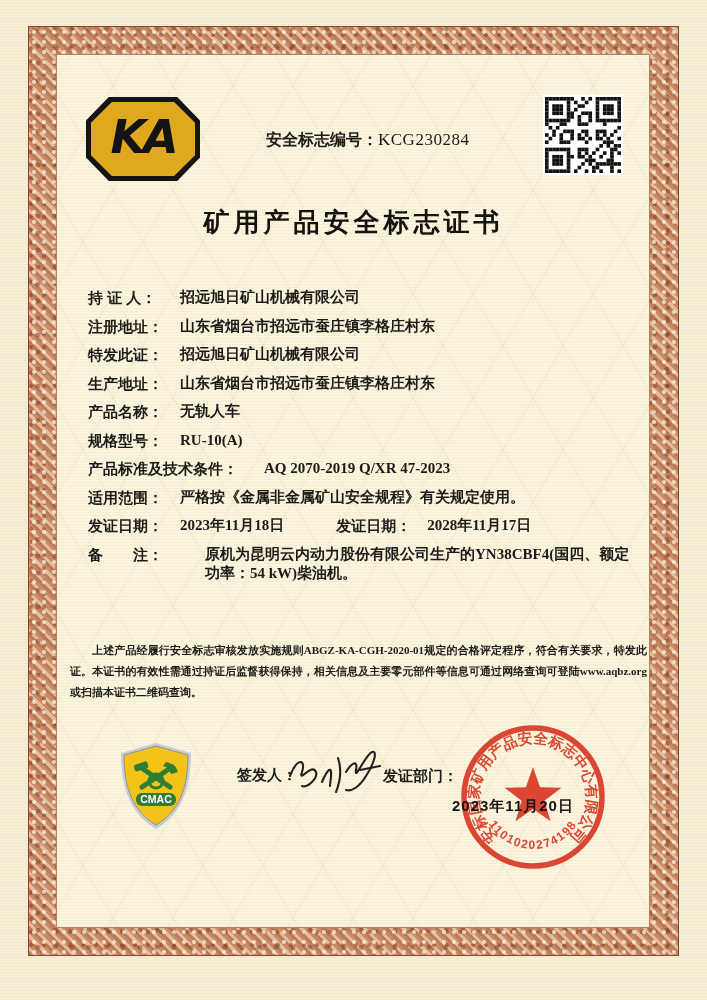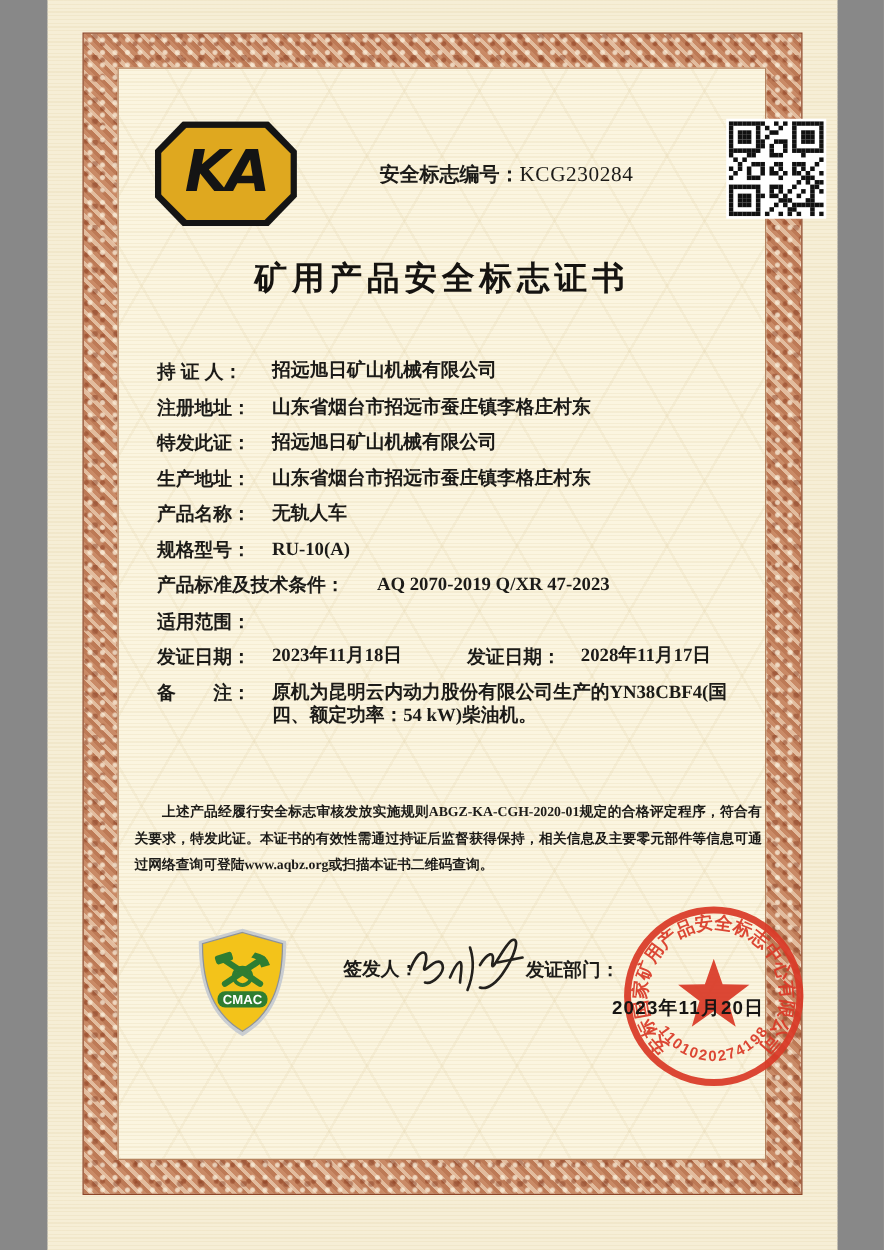--- a/index.html
+++ b/index.html
@@ -6,21 +6,21 @@
     --seal-red:#da3a27;
     --ka-yellow:#dfa81f;
     --badge-yellow:#f3c31a;
     --badge-green:#2e7d32;
     --border-rust:#a8583a;
     --ink:#1c1b18;
   }
   *{margin:0;padding:0;box-sizing:border-box;}
   html,body{background:#888;}
   .page{
-    position:relative;width:632px;height:1000px;margin:0 auto;
+    position:relative;width:707px;height:1000px;margin:0 auto;
     background:#f6eed6;
     background-image:
       repeating-linear-gradient(0deg, rgba(232,218,180,.35) 0 1px, transparent 1px 3px);
     font-family:"Liberation Sans",sans-serif;color:var(--ink);
     overflow:hidden;
   }
   
   .band{
     position:absolute;left:28px;right:28px;top:26px;bottom:44px;
     border:1px solid #8d4528;
@@ -67,21 +67,21 @@
     font-family:"Liberation Sans",sans-serif;
   }
   
   .fields{position:absolute;left:88px;top:288px;right:66px;font-size:15px;line-height:19px;}
   .row{display:flex;align-items:flex-start;margin-bottom:9.5px;}
   .row .lab{font-weight:700;flex:0 0 92px;white-space:nowrap;}
   .row.long .lab{flex:0 0 auto;margin-right:26px;}
   .row .val{font-family:"Liberation Serif",serif;font-weight:600;}
   .row.gap{margin-top:6px;}
   .row .lab2{font-weight:700;margin-left:52px;white-space:nowrap;}
-  .row.remark{margin-top:9px;}
+  .row.remark{margin-top:9px;gap:25px;}
   .row.remark .val{max-width:448px;}
   
   .statement{
     position:absolute;left:70px;right:60px;top:640px;
     font-family:"Liberation Serif",serif;font-weight:600;
     font-size:11px;line-height:21px;text-indent:2em;text-align:justify;
   }
   
   .badge{position:absolute;left:116px;top:741px;width:80px;height:90px;}
   .signer{position:absolute;left:237px;top:766px;font-size:15px;font-weight:700;white-space:nowrap;}
@@ -351,20 +351,21 @@
     <div class="row">
       <span class="lab">规格型号：</span>
       <span class="val">RU-10(A)</span>
     </div>
     <div class="row long gap">
       <span class="lab">产品标准及技术条件：</span>
       <span class="val">AQ 2070-2019 Q/XR 47-2023</span>
     </div>
     <div class="row">
       <span class="lab">适用范围：</span>
+      <span class="val">严格按《金属非金属矿山安全规程》有关规定使用。</span>
     </div>
     <div class="row gap">
       <span class="lab">发证日期：</span>
       <span class="val">2023年11月18日</span>
       <span class="lab2">发证日期：</span>
       <span class="val" style="margin-left:16px">2028年11月17日</span>
     </div>
     <div class="row remark">
       <span class="lab">备　　注：</span>
       <span class="val">原机为昆明云内动力股份有限公司生产的YN38CBF4(国四、额定功率：54 kW)柴油机。</span>

